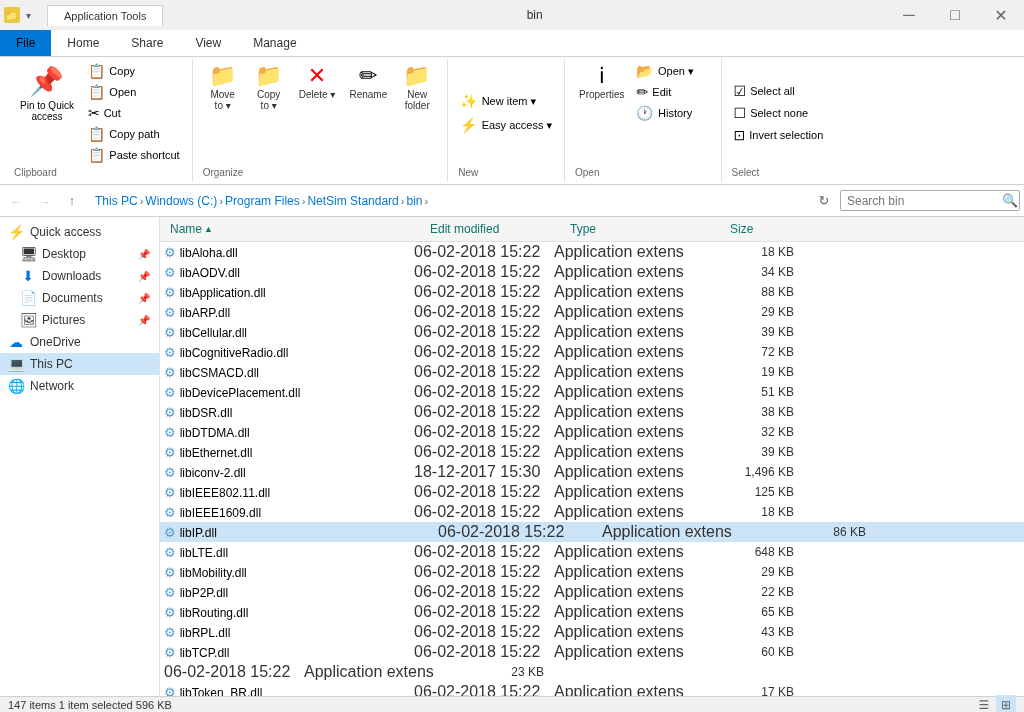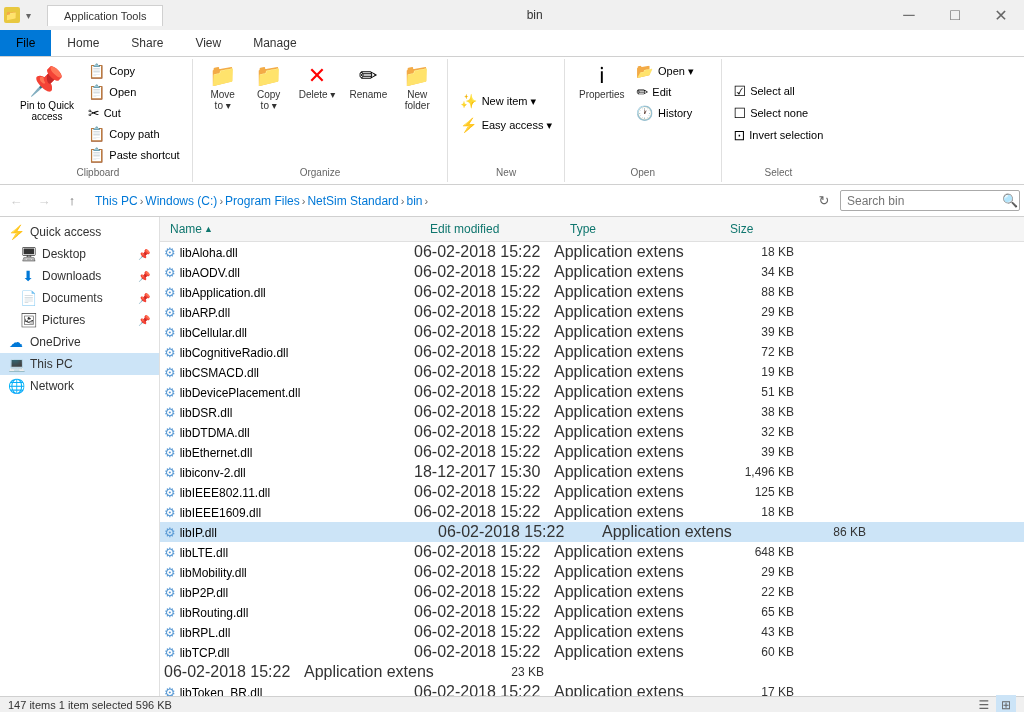--- a/index.html
+++ b/index.html
@@ -17,21 +17,21 @@
     .title-btn { width: 46px; height: 30px; display: flex; align-items: center; justify-content: center; cursor: pointer; font-size: 16px; color: #666; }
 
     
     .ribbon { background: white; border-bottom: 1px solid #d0d0d0; }
     .ribbon-tabs { display: flex; border-bottom: 1px solid #d0d0d0; }
     .ribbon-tab { padding: 6px 16px; font-size: 12px; cursor: pointer; color: #333; }
     .ribbon-tab.active { background: #0078d7; color: #000000; }
     .ribbon-content { display: flex; align-items: stretch; padding: 2px 4px; background: white; min-height: 88px; }
     .ribbon-group { display: flex; flex-direction: column; border-right: 1px solid #e0e0e0; padding: 2px 8px; }
     .ribbon-group-buttons { display: flex; align-items: flex-start; flex: 1; gap: 2px; }
-    .ribbon-group-label { text-align: center; font-size: 10px; color: #666; padding: 2px; margin-top: auto; }
+    .ribbon-group-label { font-size: 10px; color: #666; padding: 2px; margin-top: auto; }
     .ribbon-btn { display: flex; flex-direction: column; align-items: center; justify-content: center; padding: 4px 6px; cursor: pointer; border-radius: 2px; min-width: 44px; }
     .ribbon-btn-icon { font-size: 22px; line-height: 1; }
     .ribbon-btn-label { font-size: 10px; color: #333; text-align: center; margin-top: 2px; white-space: nowrap; }
     .ribbon-btn-large { display: flex; flex-direction: column; align-items: center; padding: 4px 8px; cursor: pointer; border-radius: 2px; }
     .ribbon-btn-large .icon { font-size: 28px; }
     .ribbon-btn-large .label { font-size: 10px; text-align: center; margin-top: 2px; }
     .ribbon-small-btn { display: flex; align-items: center; gap: 4px; padding: 2px 4px; cursor: pointer; border-radius: 2px; white-space: nowrap; font-size: 11px; min-width: 80px; }
     .ribbon-small-btn .icon { font-size: 14px; }
 
     

